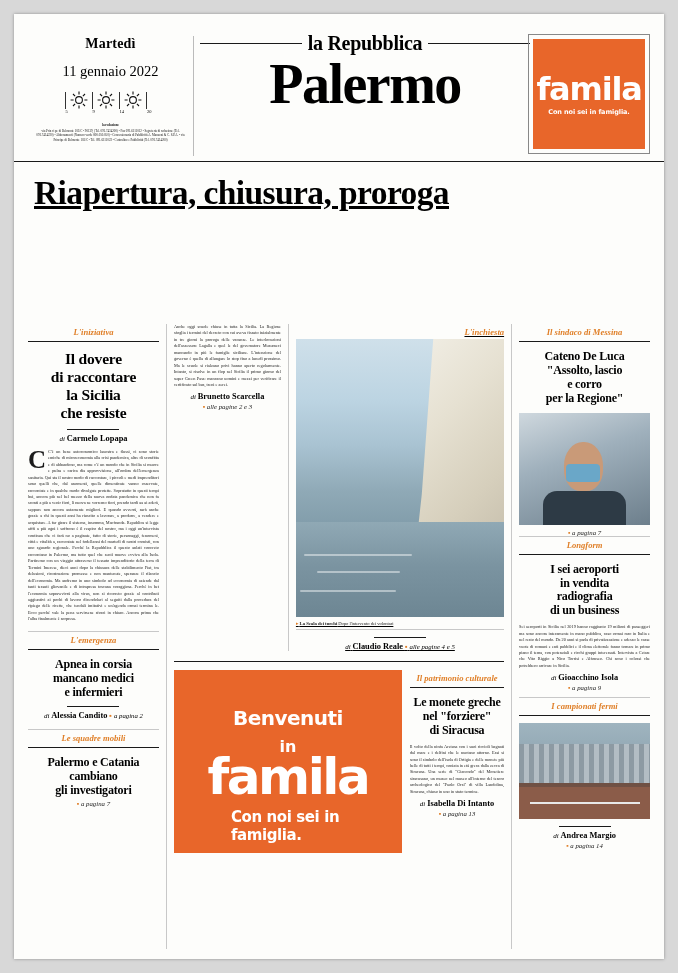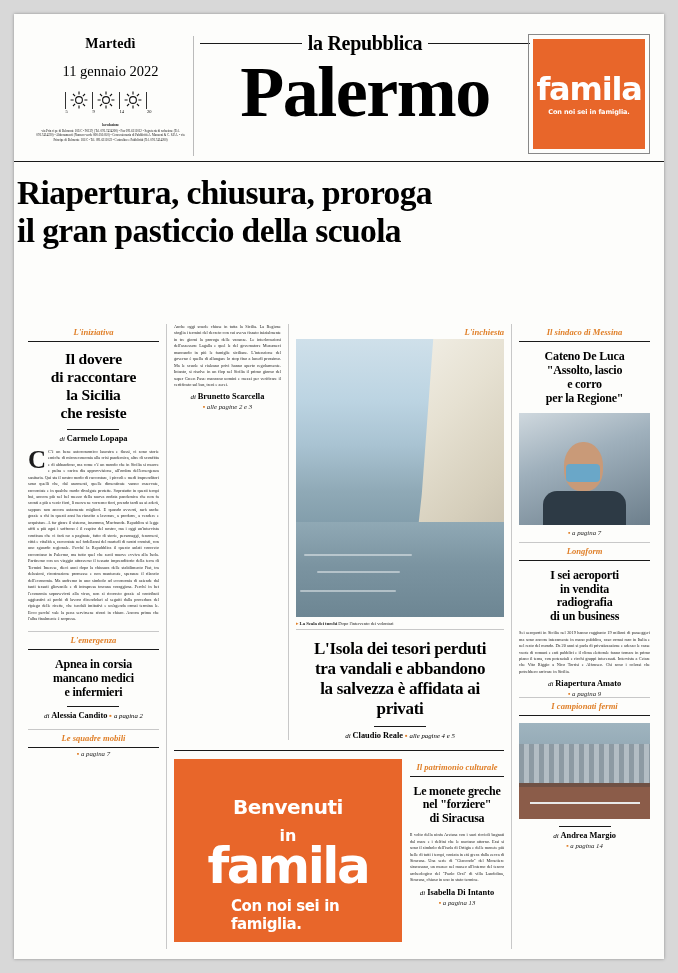--- a/index.html
+++ b/index.html
@@ -38,42 +38,42 @@
 
   .mast-center {
     position: absolute; left: 186px; top: 18px; width: 330px; text-align: center;
   }
   .repubblica-row { display: flex; align-items: center; gap: 6px; }
   .rep-rule { flex: 1; height: 1.4px; background: #1a1a1a; }
   .repubblica {
     font-size: 20px; font-weight: bold; letter-spacing: -.3px; white-space: nowrap;
   }
   .palermo {
-    font-size: 72px; font-weight: bold; line-height: .98; letter-spacing: -1.5px;
+    font-size: 56px; font-weight: bold; line-height: .98; letter-spacing: -1.5px;
     margin-top: 2px;
   }
   .mast-right {
     position: absolute; right: 14px; top: 20px; width: 122px; height: 120px;
     border: 1px solid #888;
   }
   .famila-sm {
     position: absolute; inset: 4px; background: #e8662a;
     display: flex; flex-direction: column; align-items: center; justify-content: center;
   }
   .famila-sm .fm-word {
     color: #fff; font-family: "DejaVu Sans", sans-serif; font-weight: bold;
     font-size: 32px; letter-spacing: -1.2px; line-height: 1;
   }
   .famila-sm .fm-tag {
     color: #fff; font-family: "DejaVu Sans", sans-serif; font-weight: bold;
     font-size: 6.5px; margin-top: 3px; letter-spacing: -.1px;
   }
 
   
-  .mainhead { padding: 12px 16px 0 3px; }
+  .mainhead { padding: 12px 16px 0 20px; text-decoration: underline; }
   .mh-title {
     font-size: 33.5px; line-height: 1.14; font-weight: bold; letter-spacing: -.6px;
   }
   .mh-sub {
     font-size: 9.2px; margin-top: 9px; padding-bottom: 9px;
     border-bottom: 1px solid #1a1a1a; letter-spacing: -.05px;
   }
 
   
   .body-grid {
@@ -107,21 +107,21 @@
     margin-top: 6px; hyphens: auto;
   }
   .bodytext .drop {
     float: left; font-size: 25px; line-height: .82; font-weight: bold;
     padding: 1px 2px 0 0;
   }
 
   
   .mid-top { display: flex; }
   .mid-news { width: 115px; padding-right: 7px; border-right: 1px solid #c8c8c8; }
-  .mid-photo { flex: 1; padding-left: 7px; }
+  .mid-photo { flex: 1; padding-left: 7px; text-decoration: underline; }
   .photo {
     width: 100%; height: 278px; position: relative; overflow: hidden;
     background: linear-gradient(#cfe0ea 0%, #bcd4e2 22%, #a9c3d2 38%, #8fa9b6 55%, #7c98a6 72%, #6b8694 100%);
   }
   .photo .cliff {
     position: absolute; right: 0; top: 0; width: 46%; height: 100%;
     background: linear-gradient(135deg,#f2efe6 0%, #e6e1d2 30%, #d6cfbc 60%, #b9b1a0 100%);
     clip-path: polygon(26% 0, 100% 0, 100% 100%, 0 100%, 14% 56%);
   }
   .photo .shore {
@@ -236,21 +236,20 @@
     <div class="mast-right">
       <div class="famila-sm">
         <div class="fm-word">famila</div>
         <div class="fm-tag">Con noi sei in famiglia.</div>
       </div>
     </div>
   </div>
 
   <div class="mainhead">
     <div class="mh-title">Riapertura, chiusura, proroga</div>
-    <div class="mh-title">il gran pasticcio della scuola</div>
   </div>
 
   <div class="body-grid">
 
     <div class="col-left">
 
       <div class="kicker nobtop">L'iniziativa</div>
       <div class="subhead" style="white-space:pre-line">Il dovere
 di raccontare
 la Sicilia
@@ -275,20 +274,23 @@
       <div class="byline">
         <span class="di">di</span>
         <b>Alessia Candito</b>
         <span class="sq" style="color:#e0802a">▪</span>
         <i style="font-size:6.8px">a pagina 2</i>
       </div>
 
       <div style="margin-top:9px"></div>
 
       <div class="kicker">Le squadre mobili</div>
+      <div class="subhead sm" style="white-space:pre-line">Palermo e Catania
+cambiano
+gli investigatori</div>
       <div class="pagina">
         <span class="sq">▪</span> <span>a pagina 7</span>
       </div>
     </div>
 
     <div class="col-mid">
 
       <div class="mid-top">
 
         <div class="mid-news">
@@ -311,23 +313,20 @@
             <div class="wave" style="bottom:22%"></div>
             <div class="wave" style="bottom:16%;left:10%;width:40%"></div>
             <div class="wave" style="bottom:9%;left:2%;width:46%"></div>
           </div>
 
           <div class="caption">
             <span class="tri">▸</span>
             <b>La Scala dei turchi</b><span> Dopo l'intervento dei volontari</span>
           </div>
 
-          <div class="bigsub" style="white-space:pre-line">L'Isola dei tesori perduti
-tra vandali e abbandono
-la salvezza è affidata ai privati</div>
           <div class="byline-rule"></div>
           <div class="byline">
             <span class="di">di</span>
             <b>Claudio Reale</b>
             <span class="sq" style="color:#e0802a">▪</span>
             <i style="font-size:6.8px">alle pagine 4 e 5</i>
           </div>
         </div>
       </div>
 
@@ -366,35 +365,35 @@
 per la Regione"</div>
       <div class="rphoto p1">
         <div class="head"></div>
         <div class="mask"></div>
         <div class="body"></div>
       </div>
       <div class="pagina" style="margin-top:4px">
         <span class="sq">▪</span> <span>a pagina 7</span>
       </div>
 
-      <div class="kicker" style="margin-top:6px">Longform</div>
+      <div class="kicker" style="">Longform</div>
       <div class="subhead sm" style="white-space:pre-line">I sei aeroporti
 in vendita
 radiografia
 di un business</div>
       <div class="bodytext">Sei aeroporti in Sicilia nel 2019 hanno raggiunto 19 milioni di passeggeri ma sono ancora interamente in mano pubblica, caso ormai raro in Italia e nel resto del mondo. Da 20 anni si parla di privatizzazione e adesso le casse vuote di comuni e enti pubblici e il clima elettorale fanno tornare in primo piano il tema, con potenziali e ricchi gruppi interessati. Intervista a Cetare che Vito Riggio a Nico Torrisi e Alfonseo. Chi sono i colossi che potrebbero arrivare in Sicilia.</div>
       <div class="byline" style="margin-top:4px">
         <span class="di">di</span>
-        <b>Riapertura Amato</b>
+        <b>Gioacchino Isola</b>
       </div>
       <div class="pagina">
         <span class="sq">▪</span> <span>a pagina 9</span>
       </div>
 
-      <div class="kicker" style="">I campionati fermi</div>
+      <div class="kicker" style="margin-top:6px">I campionati fermi</div>
       <div class="rphoto p2">
         <div class="stand"></div>
         <div class="field"></div>
         <div class="line"></div>
       </div>
       <div class="byline-rule"></div>
       <div class="byline">
         <span class="di">di</span>
         <b>Andrea Margio</b>
       </div>

